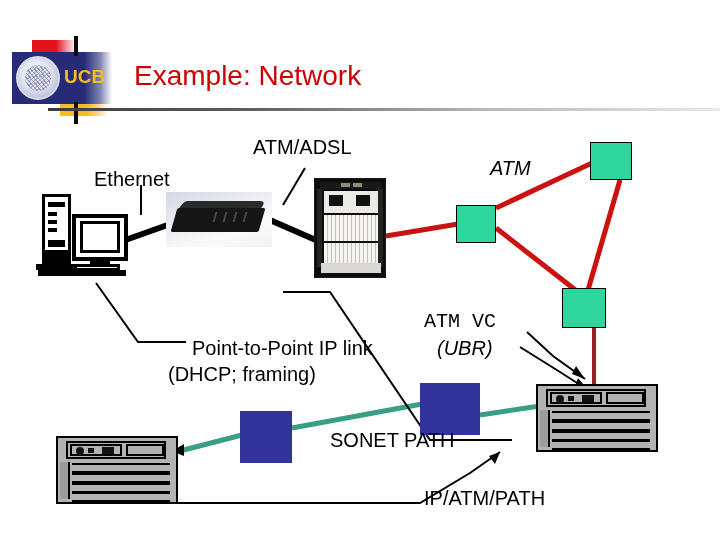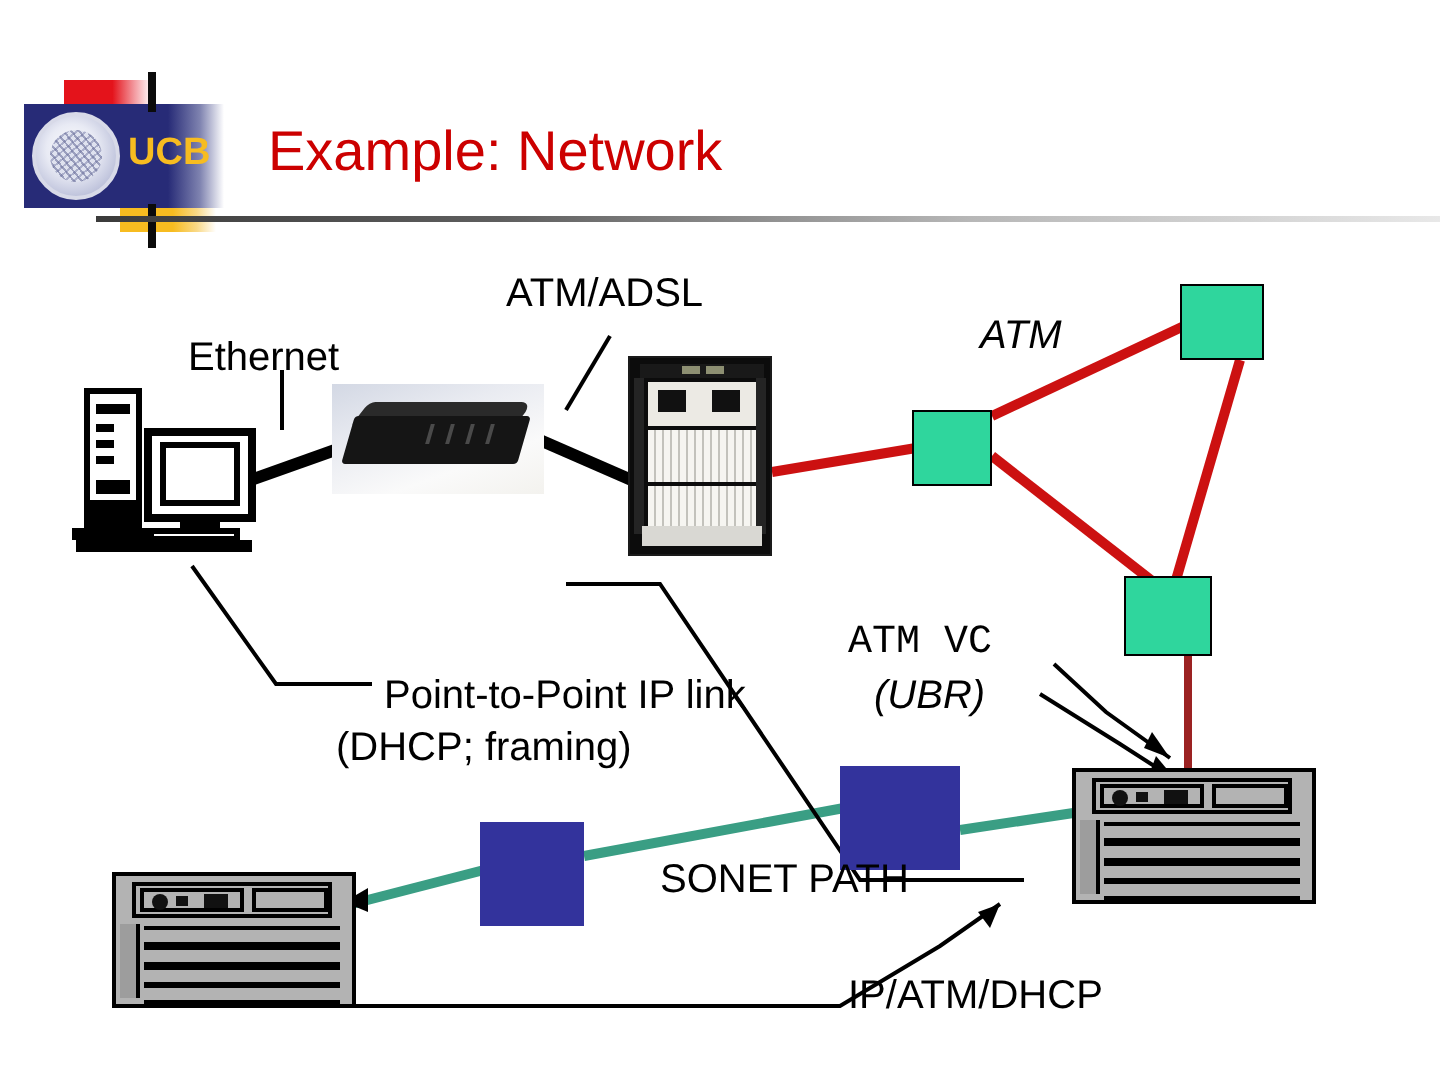--- a/index.html
+++ b/index.html
@@ -399,16 +399,16 @@
     </div>
 
     <div class="label" style="left:253px;top:136px;">ATM/ADSL</div>
     <div class="label" style="left:94px;top:168px;">Ethernet</div>
     <div class="label" style="left:490px;top:157px;font-style:italic;">ATM</div>
     <div class="label" style="left:424px;top:310px;font-family:Liberation Mono, monospace;">ATM VC</div>
     <div class="label" style="left:437px;top:337px;font-style:italic;">(UBR)</div>
     <div class="label" style="left:192px;top:337px;">Point-to-Point IP link</div>
     <div class="label" style="left:168px;top:363px;">(DHCP; framing)</div>
     <div class="label" style="left:330px;top:429px;">SONET PATH</div>
-    <div class="label" style="left:424px;top:487px;">IP/ATM/DHCP</div>
+    <div class="label" style="left:424px;top:487px;">IP/ATM/PATH</div>
 
   </div>
 </div>
 
 </body></html>

